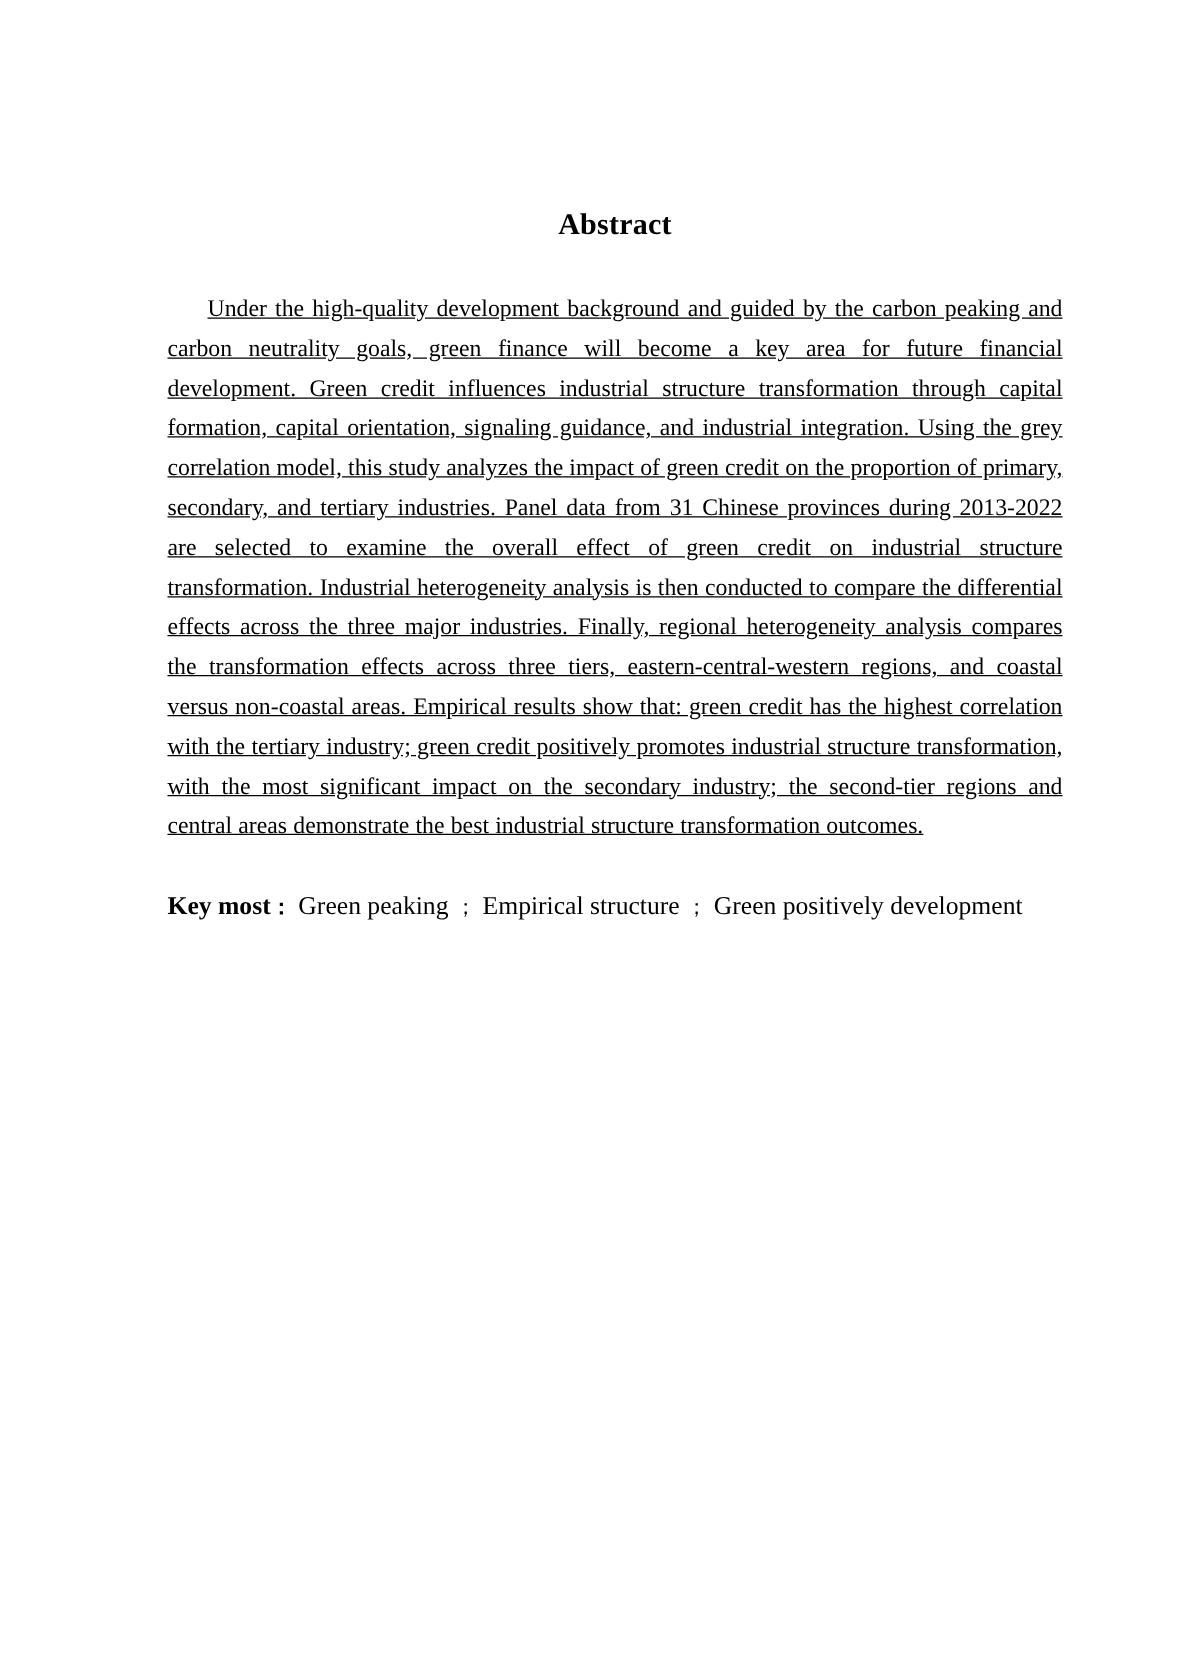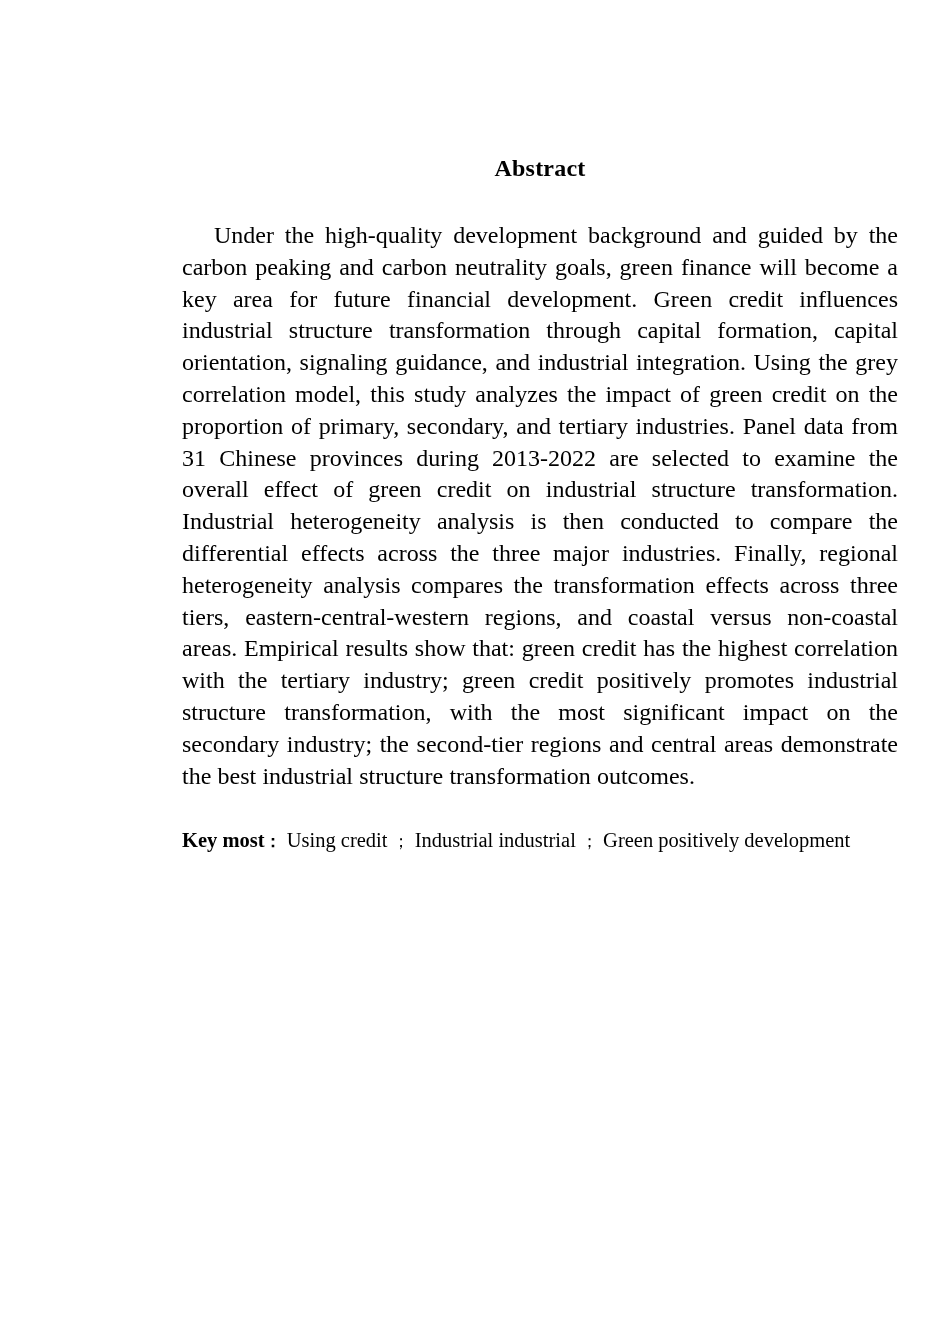--- a/index.html
+++ b/index.html
@@ -20,47 +20,47 @@
     position: relative;
     width: 950px;
     height: 1344px;
     background: #ffffff;
     box-sizing: border-box;
   }
 
   .content {
     position: absolute;
     left: 134px;
-    top: 4px;
+    top: 16px;
     width: 716px;
-    margin-left: 48px;
   }
 
   .doc-title {
     margin: 0;
     padding: 0;
     font-size: 24px;
     font-weight: bold;
     text-align: center;
     letter-spacing: 0.2px;
     padding-top: 148px;
     line-height: 32px;
   }
 
   .abstract-body {
     margin: 0;
     padding: 0;
     padding-top: 36px;
-    font-size: 24px;
+    font-size: 19px;
     line-height: 31.8px;
     text-align: justify;
     text-justify: inter-word;
     text-indent: 32px;
     word-spacing: 0.2px;
     hyphens: none;
+    text-decoration: underline;
   }
 
   .keywords-block {
     margin: 0;
     padding: 0;
     padding-top: 33px;
     font-size: 20.5px;
     line-height: 31.8px;
     text-align: justify;
     text-justify: inter-word;
@@ -83,16 +83,16 @@
 </head>
 <body>
 
 <div class="page">
   <div class="content">
 
     <h1 class="doc-title">Abstract</h1>
 
     <p class="abstract-body">Under the high-quality development background and guided by the carbon peaking and carbon neutrality goals, green finance will become a key area for future financial development. Green credit influences industrial structure transformation through capital formation, capital orientation, signaling guidance, and industrial integration. Using the grey correlation model, this study analyzes the impact of green credit on the proportion of primary, secondary, and tertiary industries. Panel data from 31 Chinese provinces during 2013-2022 are selected to examine the overall effect of green credit on industrial structure transformation. Industrial heterogeneity analysis is then conducted to compare the differential effects across the three major industries. Finally, regional heterogeneity analysis compares the transformation effects across three tiers, eastern-central-western regions, and coastal versus non-coastal areas. Empirical results show that: green credit has the highest correlation with the tertiary industry; green credit positively promotes industrial structure transformation, with the most significant impact on the secondary industry; the second-tier regions and central areas demonstrate the best industrial structure transformation outcomes.</p>
 
-    <p class="keywords-block"><span class="keywords-label">Key most</span><span class="fw-punct kw-colon">：</span> <span>Using credit</span> <span class="fw-punct">；</span> <span>Industrial industrial</span> <span class="fw-punct">；</span> <span>Green positively development</span></p>
+    <p class="keywords-block"><span class="keywords-label">Key most</span><span class="fw-punct kw-colon">：</span> <span>Green peaking</span> <span class="fw-punct">；</span> <span>Empirical structure</span> <span class="fw-punct">；</span> <span>Green positively development</span></p>
 
   </div>
 </div>
 
 </body></html>

